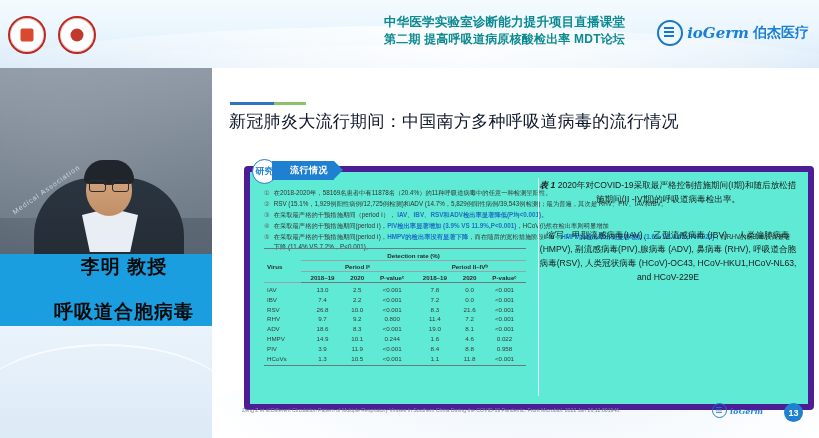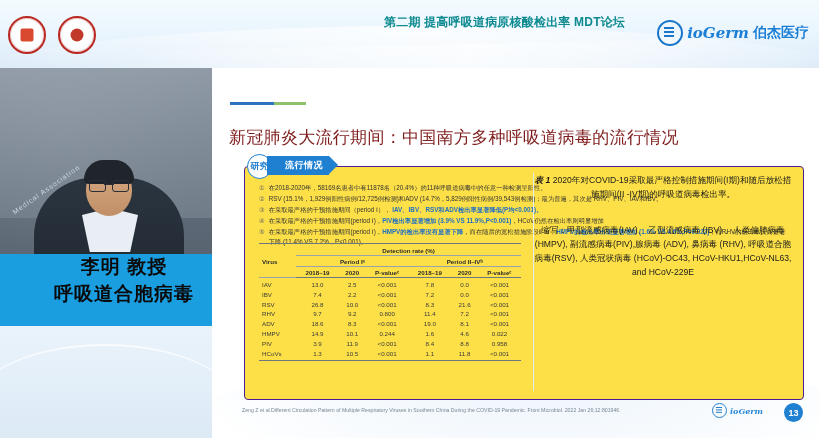--- a/index.html
+++ b/index.html
@@ -83,46 +83,46 @@
   .pglass i.l{left:0;} .pglass i.r{right:0;}
   .pglass b{position:absolute;left:15px;top:4px;width:10px;height:1.3px;background:#2b2f35;display:block;}
   .pshirt{position:absolute;left:82px;top:140px;width:56px;height:44px;background:#e8eef4;
     clip-path:polygon(50% 0,100% 16%,86% 100%,14% 100%,0 16%);}
   .vwatermark{position:absolute;left:60px;top:150px;width:120px;height:120px;
     border-radius:50%;border:2px solid rgba(255,255,255,.18);opacity:.5;}
 
   .namebar{
     position:absolute;left:0;bottom:112px;width:248px;height:72px;
     background:#1a9ee0;color:#0a0a0a;
-    display:flex;flex-direction:column;justify-content:flex-start;align-items:center;
+    display:flex;flex-direction:column;justify-content:space-between;align-items:center;
   }
   .nb1{font-size:19px;font-weight:bold;letter-spacing:1px;line-height:26px;}
   .nb2{font-size:19px;font-weight:bold;letter-spacing:1px;line-height:28px;}
   .vfooter{position:absolute;left:0;bottom:0;width:212px;height:112px;
     background:linear-gradient(180deg,#eaf3fb,#dceaf6);}
   .vfooter .arc{position:absolute;left:-30px;top:18px;width:270px;height:130px;
     border-radius:50%;border-top:2px solid rgba(255,255,255,.9);opacity:.8;}
 
   
   .slide{
     position:absolute;left:212px;top:68px;width:607px;height:370px;
     background:#ffffff;overflow:hidden;
   }
   .slide .bgwave{position:absolute;left:-40px;bottom:-70px;width:720px;height:150px;
     border-radius:50%;background:radial-gradient(ellipse at 50% 0,#eaf3fb,#ffffff 70%);}
   .title-rule{position:absolute;left:18px;top:34px;width:76px;height:3px;
     background:linear-gradient(90deg,#2f74c0 0%,#2f74c0 58%,#8dc26b 58%,#8dc26b 100%);}
   .slide-title{
     position:absolute;left:17px;top:42px;width:580px;
-    font-size:17px;color:#7f1d1d;letter-spacing:.3px;white-space:nowrap;margin-top:16px;
+    font-size:17px;color:#0f172a;letter-spacing:.3px;white-space:nowrap;
   }
 
   .content-box{
     position:absolute;left:32px;top:98px;width:558px;height:232px;
-    border:1px solid #4c1d95;border-radius:4px;background:#fde047;
+    border:6px solid #4c1d95;border-radius:4px;background:#5eead4;
   }
   .tag{
     position:absolute;left:22px;top:-11px;height:19px;display:flex;align-items:center;
     background:#1f7fd0;color:#fff;padding:0 6px 0 18px;font-size:9px;font-weight:bold;
     letter-spacing:.5px;
   }
   .tag::after{content:"";position:absolute;right:-9px;top:0;border-left:9px solid #1f7fd0;
     border-top:9.5px solid transparent;border-bottom:9.5px solid transparent;}
   .tagicon{
     position:absolute;left:2px;top:-13px;width:23px;height:23px;border-radius:50%;
@@ -177,20 +177,21 @@
     <div class="swoosh"></div>
     <div class="swoosh2"></div>
 
     <div class="emblems">
       <div class="emblem e1"></div>
       <div class="emblem e2"></div>
     </div>
 
 
     <div class="subtitles">
+      <div class="sub1">中华医学实验室诊断能力提升项目直播课堂</div>
       <div class="sub2">第二期 提高呼吸道病原核酸检出率 MDT论坛</div>
     </div>
 
     <div class="brand">
       <span class="mark"></span>
       <span class="btxt">ioGerm</span>
       <span class="bcn">伯杰医疗</span>
     </div>
   </div>
 

